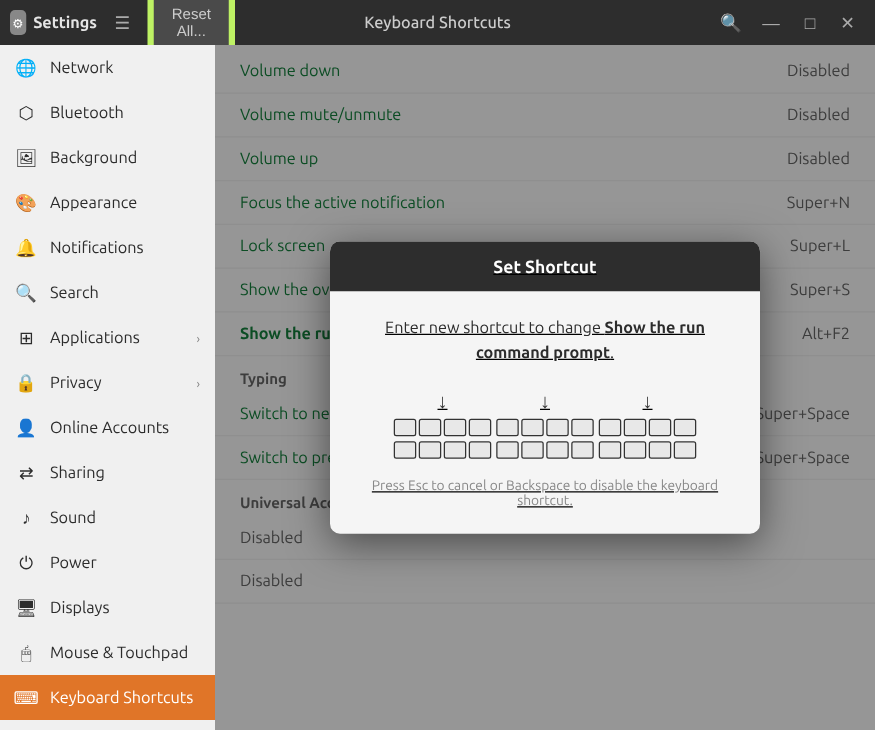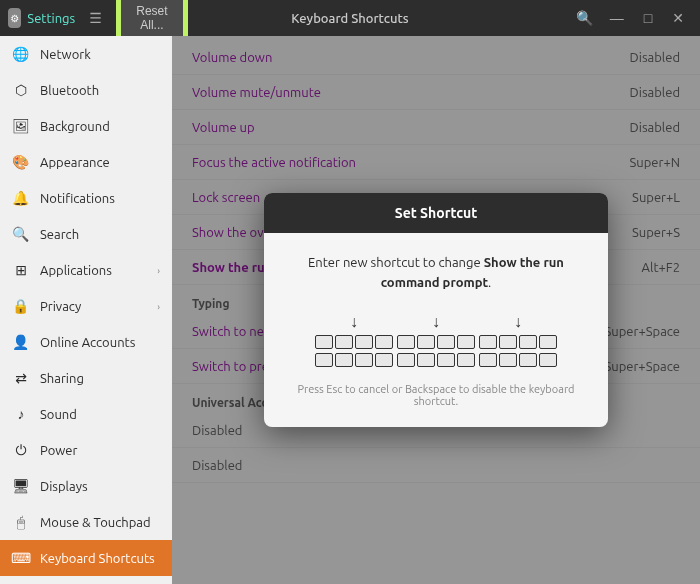--- a/index.html
+++ b/index.html
@@ -84,23 +84,23 @@
       height: 20px;
       background: #888;
       border-radius: 4px;
       display: flex;
       align-items: center;
       justify-content: center;
       color: white;
       font-size: 10px;
     }
     .app-title {
-      color: #5eead4;
-      font-size: 13px;
-      font-weight: 400;
+      color: #e5e5e5;
+      font-size: 13px;
+      font-weight: 700;
     }
 
     
     .main {
       display: flex;
       flex: 1;
       overflow: hidden;
     }
 
     
@@ -155,21 +155,21 @@
       font-weight: 600;
     }
     .shortcut-row {
       display: flex;
       align-items: center;
       padding: 10px 20px;
       border-bottom: 1px solid #eee;
     }
     .shortcut-name {
       flex: 1;
-      color: #a21caf;
+      color: #15803d;
       font-size: 13px;
     }
     .shortcut-value {
       color: #666;
       font-size: 13px;
     }
     .shortcut-name.bold { font-weight: 600; }
 
     
     .modal-overlay {
@@ -180,20 +180,21 @@
       align-items: center;
       justify-content: center;
       z-index: 100;
     }
     .modal {
       background: #f5f5f5;
       border-radius: 8px;
       width: 344px;
       overflow: hidden;
       box-shadow: 0 8px 32px rgba(0,0,0,0.5);
+      text-decoration: underline;
     }
     .modal-header {
       background: #2d2d2d;
       color: white;
       text-align: center;
       padding: 12px 16px;
       font-size: 14px;
       font-weight: 600;
     }
     .modal-body {

